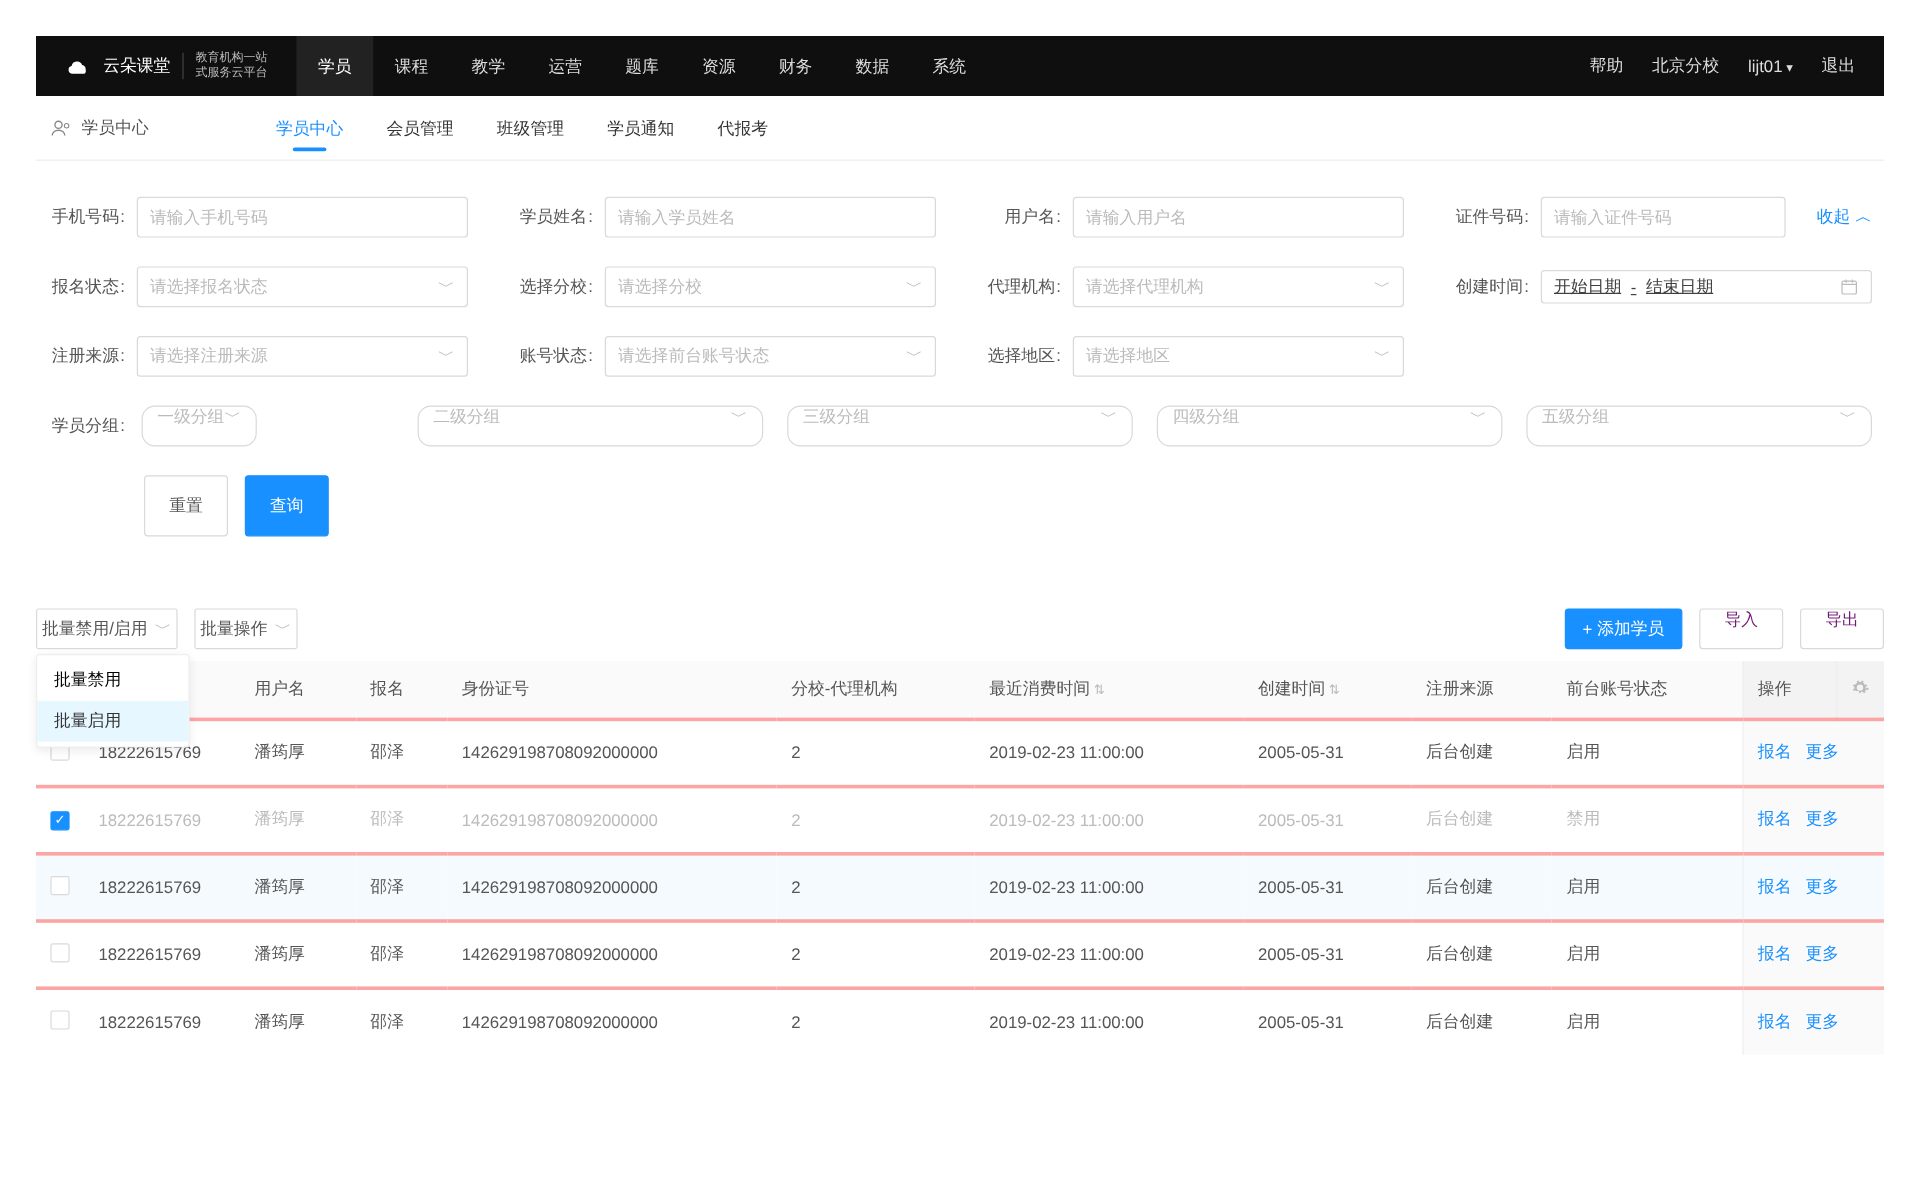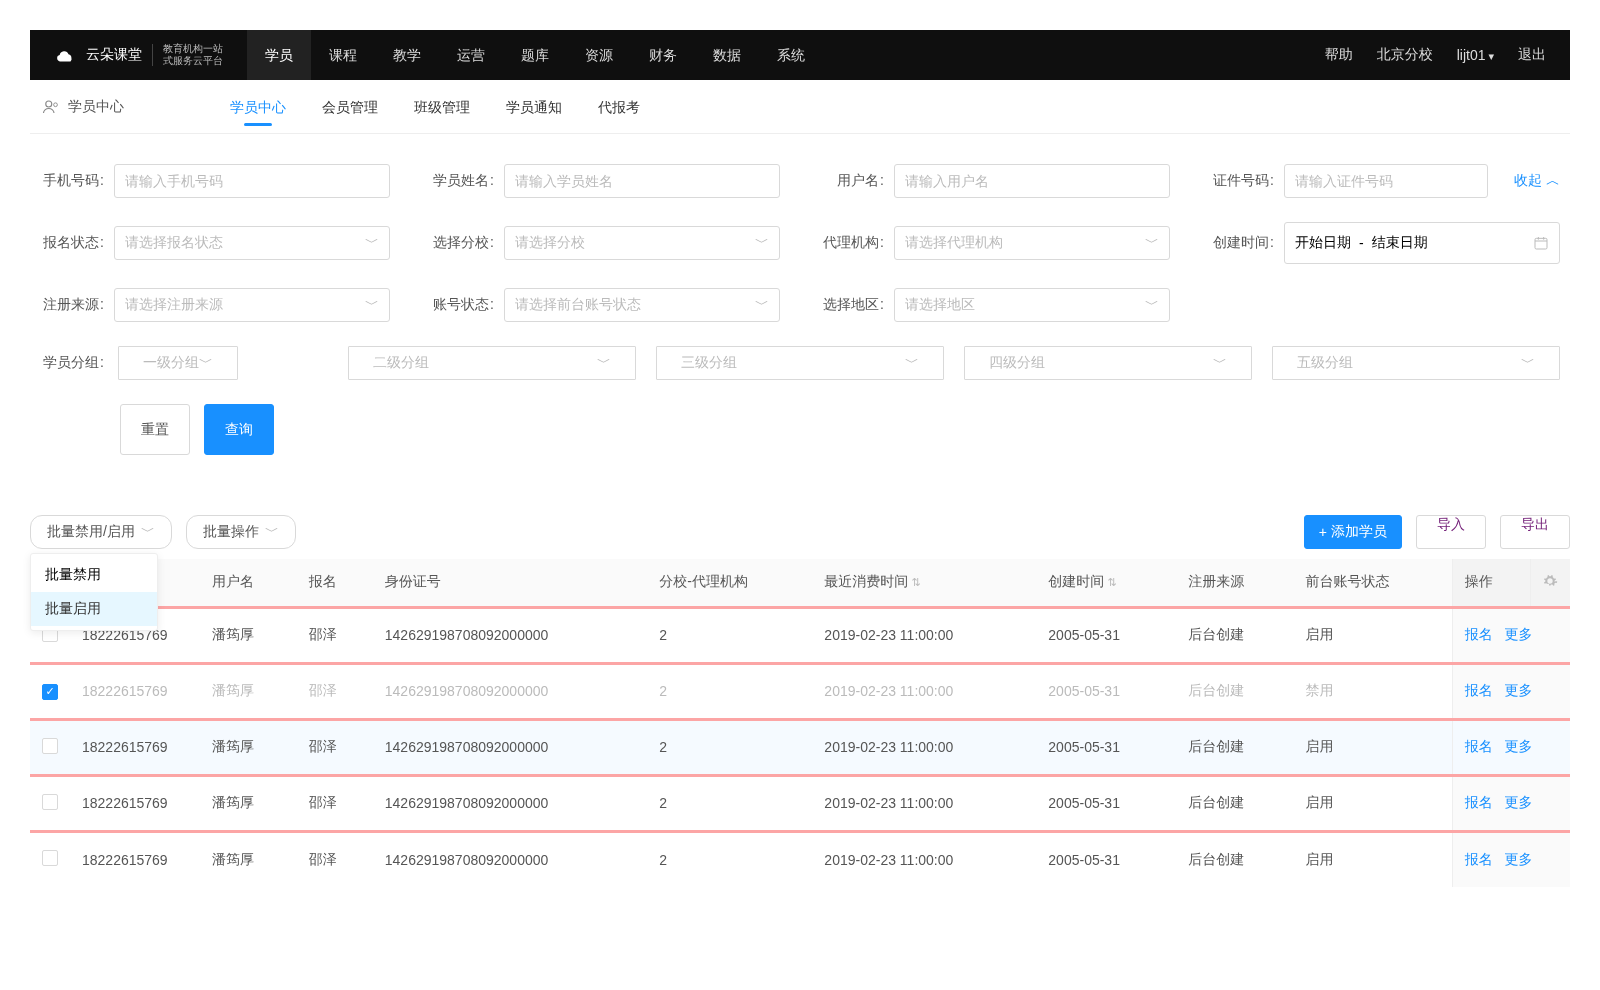--- a/index.html
+++ b/index.html
@@ -33,38 +33,38 @@
   .filters-grid { display: grid; grid-template-columns: repeat(4, 1fr); column-gap: 40px; row-gap: 24px; }
   .fi { display: flex; align-items: center; gap: 10px; }
   .fi-label { width: 64px; text-align: right; color: #555; white-space: nowrap; }
   .fi-label::after { content: ":"; margin-left: 1px; }
   .input, .select { height: 34px; border: 1px solid #d9d9d9; border-radius: 3px; padding: 0 10px; flex: 1; color: #333; background: #fff; position: relative; display: flex; align-items: center; }
   .input input { border: none; outline: none; width: 100%; font-size: 14px; background: transparent; }
   .input input::placeholder, .select.placeholder { color: #bbb; }
   .select .sel-text { flex: 1; }
   .select .chev { color: #bbb; }
   .collapse-link { color: #1890ff; cursor: pointer; display: flex; align-items: center; gap: 4px; margin-left: 16px; white-space: nowrap; }
-  .daterange { height: 42px; border: 1px solid #d9d9d9; border-radius: 3px; padding: 0 10px; flex: 1; display: flex; align-items: center; gap: 8px; color: #000000; }
+  .daterange { height: 28px; border: 1px solid #d9d9d9; border-radius: 3px; padding: 0 10px; flex: 1; display: flex; align-items: center; gap: 8px; color: #404040; text-decoration: underline; }
   .daterange .cal { color: #bbb; }
 
   .group-row { display: grid; grid-template-columns: repeat(5, 1fr); column-gap: 20px; margin-top: 24px; }
   .group-row .fi-label { width: 64px; }
-  .group-row .select-small { height: 34px; border: 1px solid #d9d9d9; border-radius: 1px; padding: 0 24px; display: flex; align-items: center; color: #bbb; }
+  .group-row .select-small { height: 34px; border: 1px solid #d9d9d9; border-radius: 11px; padding: 0 12px; display: flex; color: #bbb; }
   .group-row .select-small .sel-text { flex: 1; }
   .group-1 .fi-label { margin-right: 4px; }
 
   .btn-row { margin-top: 24px; margin-left: 80px; display: flex; gap: 14px; }
   .btn { height: 51px; padding: 0 20px; border-radius: 3px; cursor: pointer; display: inline-flex; align-items: center; justify-content: center; }
   .btn-default { border: 1px solid #d9d9d9; background: #fff; color: #555; }
   .btn-primary { border: 1px solid #1890ff; background: #1890ff; color: #fff; }
 
   
   .toolbar { display: flex; align-items: center; margin-top: 60px; }
   .toolbar-left { display: flex; gap: 14px; position: relative; }
-  .btn-dropdown { border: 1px solid #d9d9d9; background: #fff; color: #555; height: 34px; padding: 0 16px; border-radius: 12px; display: inline-flex; align-items: center; gap: 6px; cursor: pointer; }
+  .btn-dropdown { border: 1px solid #d9d9d9; background: #fff; color: #555; height: 34px; padding: 0 4px; border-radius: 2px; display: inline-flex; align-items: center; gap: 6px; cursor: pointer; }
   .btn-dropdown .chev { color: #bbb; }
   .dropdown-menu { position: absolute; top: 38px; left: 0; width: 128px; background: #fff; border: 1px solid #eee; box-shadow: 0 2px 8px rgba(0,0,0,0.08); border-radius: 3px; padding: 4px 0; }
   .dropdown-menu div { padding: 8px 14px; cursor: pointer; color: #000000; }
   .dropdown-menu div.hover { background: #e6f7ff; color: #333; }
   .toolbar-right { margin-left: auto; display: flex; gap: 14px; }
   .btn-add { border: 1px solid #1890ff; background: #1890ff; color: #fff; height: 34px; padding: 0 14px; border-radius: 3px; display: inline-flex; align-items: center; gap: 4px; cursor: pointer; }
   .btn-outline { border: 1px solid #d9d9d9; background: #fff; color: #701a75; height: 34px; padding: 0 20px; border-radius: 3px; cursor: pointer; }
 
   
   table { width: 100%; border-collapse: collapse; margin-top: 10px; }

